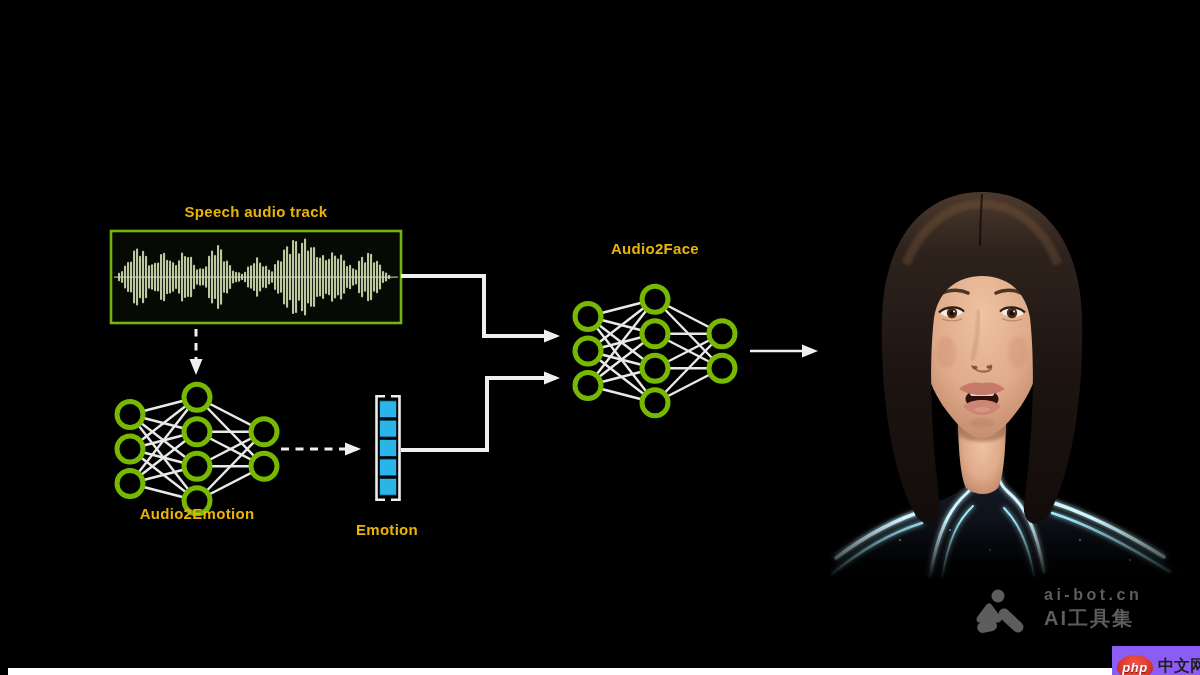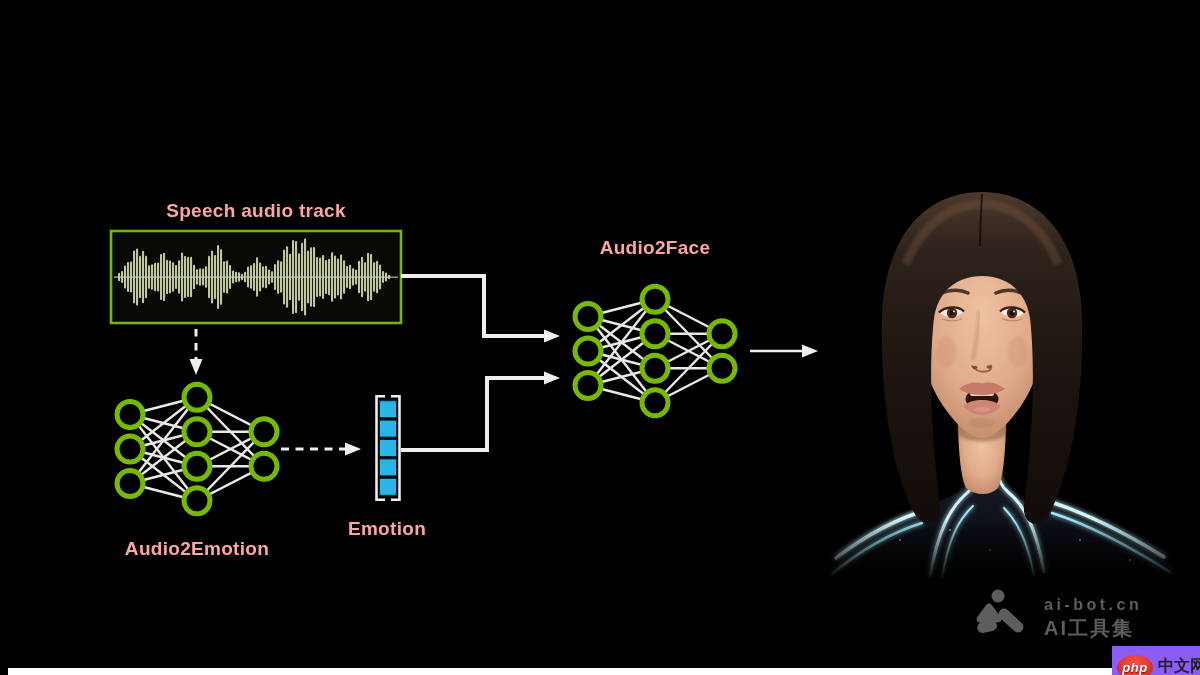--- a/index.html
+++ b/index.html
@@ -1,22 +1,22 @@
 <!DOCTYPE html>
 <html><head>
 <meta charset="utf-8">
 <style>
   html,body{margin:0;padding:0;background:#000;}
   .stage{position:relative;width:1200px;height:675px;background:#000;overflow:hidden;
          font-family:"Liberation Sans",sans-serif;}
   .layer{position:absolute;left:0;top:0;}
-  .dlabel{position:absolute;transform:translate(-50%,-50%);color:#fca5a5;font-size:19px;
+  .dlabel{position:absolute;transform:translate(-50%,-50%);color:#eab308;font-size:15px;
           font-weight:600;letter-spacing:.3px;white-space:nowrap;}
   
-  .wm{position:absolute;left:976px;top:586px;display:flex;align-items:flex-end;}
+  .wm{position:absolute;left:976px;top:586px;display:flex;align-items:flex-start;}
   .wm-text{margin-left:6px;color:#5d5d5d;}
   .wm-site{display:block;font-size:16px;font-weight:700;letter-spacing:3.5px;line-height:18px;}
   .wm-title{display:block;font-size:20px;font-weight:800;letter-spacing:2px;line-height:28px;}
   
   .php-plaque{position:absolute;left:1112px;top:646px;width:88px;height:29px;background:#8b5cf6;}
   .php-pill{position:absolute;left:5px;top:9px;width:36px;height:25px;border-radius:50%;
             background:radial-gradient(circle at 50% 35%,#f2544a 0%,#e03c31 55%,#b5221b 100%);
             display:flex;align-items:center;justify-content:center;}
   .php-pill span{color:#fff;font-size:13px;font-weight:700;font-style:italic;letter-spacing:.5px;
             text-shadow:0 1px 1px rgba(60,0,0,.8);}
@@ -323,21 +323,21 @@
         <path d="M401,450 L487,450 L487,378 L556,378" stroke-width="4" marker-end="url(#ah)"></path>
         <path d="M750,351 L814,351" stroke-width="2.6" marker-end="url(#ah)"></path>
         <path d="M196,329 L196,371" stroke-width="3" stroke-dasharray="7.5 6.5" marker-end="url(#ah)"></path>
         <path d="M281,449 L357,449" stroke-width="3" stroke-dasharray="8 6.5" marker-end="url(#ah)"></path>
       </g>
     </svg>
 
   <div class="dlabel" style="left:256px;top:211px">Speech audio track</div>
   <div class="dlabel" style="left:655px;top:248px">Audio2Face</div>
   <div class="dlabel" style="left:387px;top:529px">Emotion</div>
-  <div class="dlabel" style="left:197px;top:549px">Audio2Emotion</div>
+  <div class="dlabel" style="left:197px;top:513px">Audio2Emotion</div>
 
   <div class="wm">
     <svg width="62" height="56" viewBox="0 0 62 56">
       <g fill="#5d5d5d" stroke="#5d5d5d">
         <circle cx="22" cy="10" r="6.5" stroke="none"></circle>
         <polygon points="13,21 22,33 4,33" stroke-width="7" stroke-linejoin="round"></polygon>
         <rect x="24" y="22" width="30" height="11" rx="5.5" stroke="none" transform="rotate(43 28 26)"></rect>
         <rect x="1" y="35" width="20" height="11" rx="5.5" stroke="none" transform="rotate(-12 11 40)"></rect>
       </g>
     </svg>

